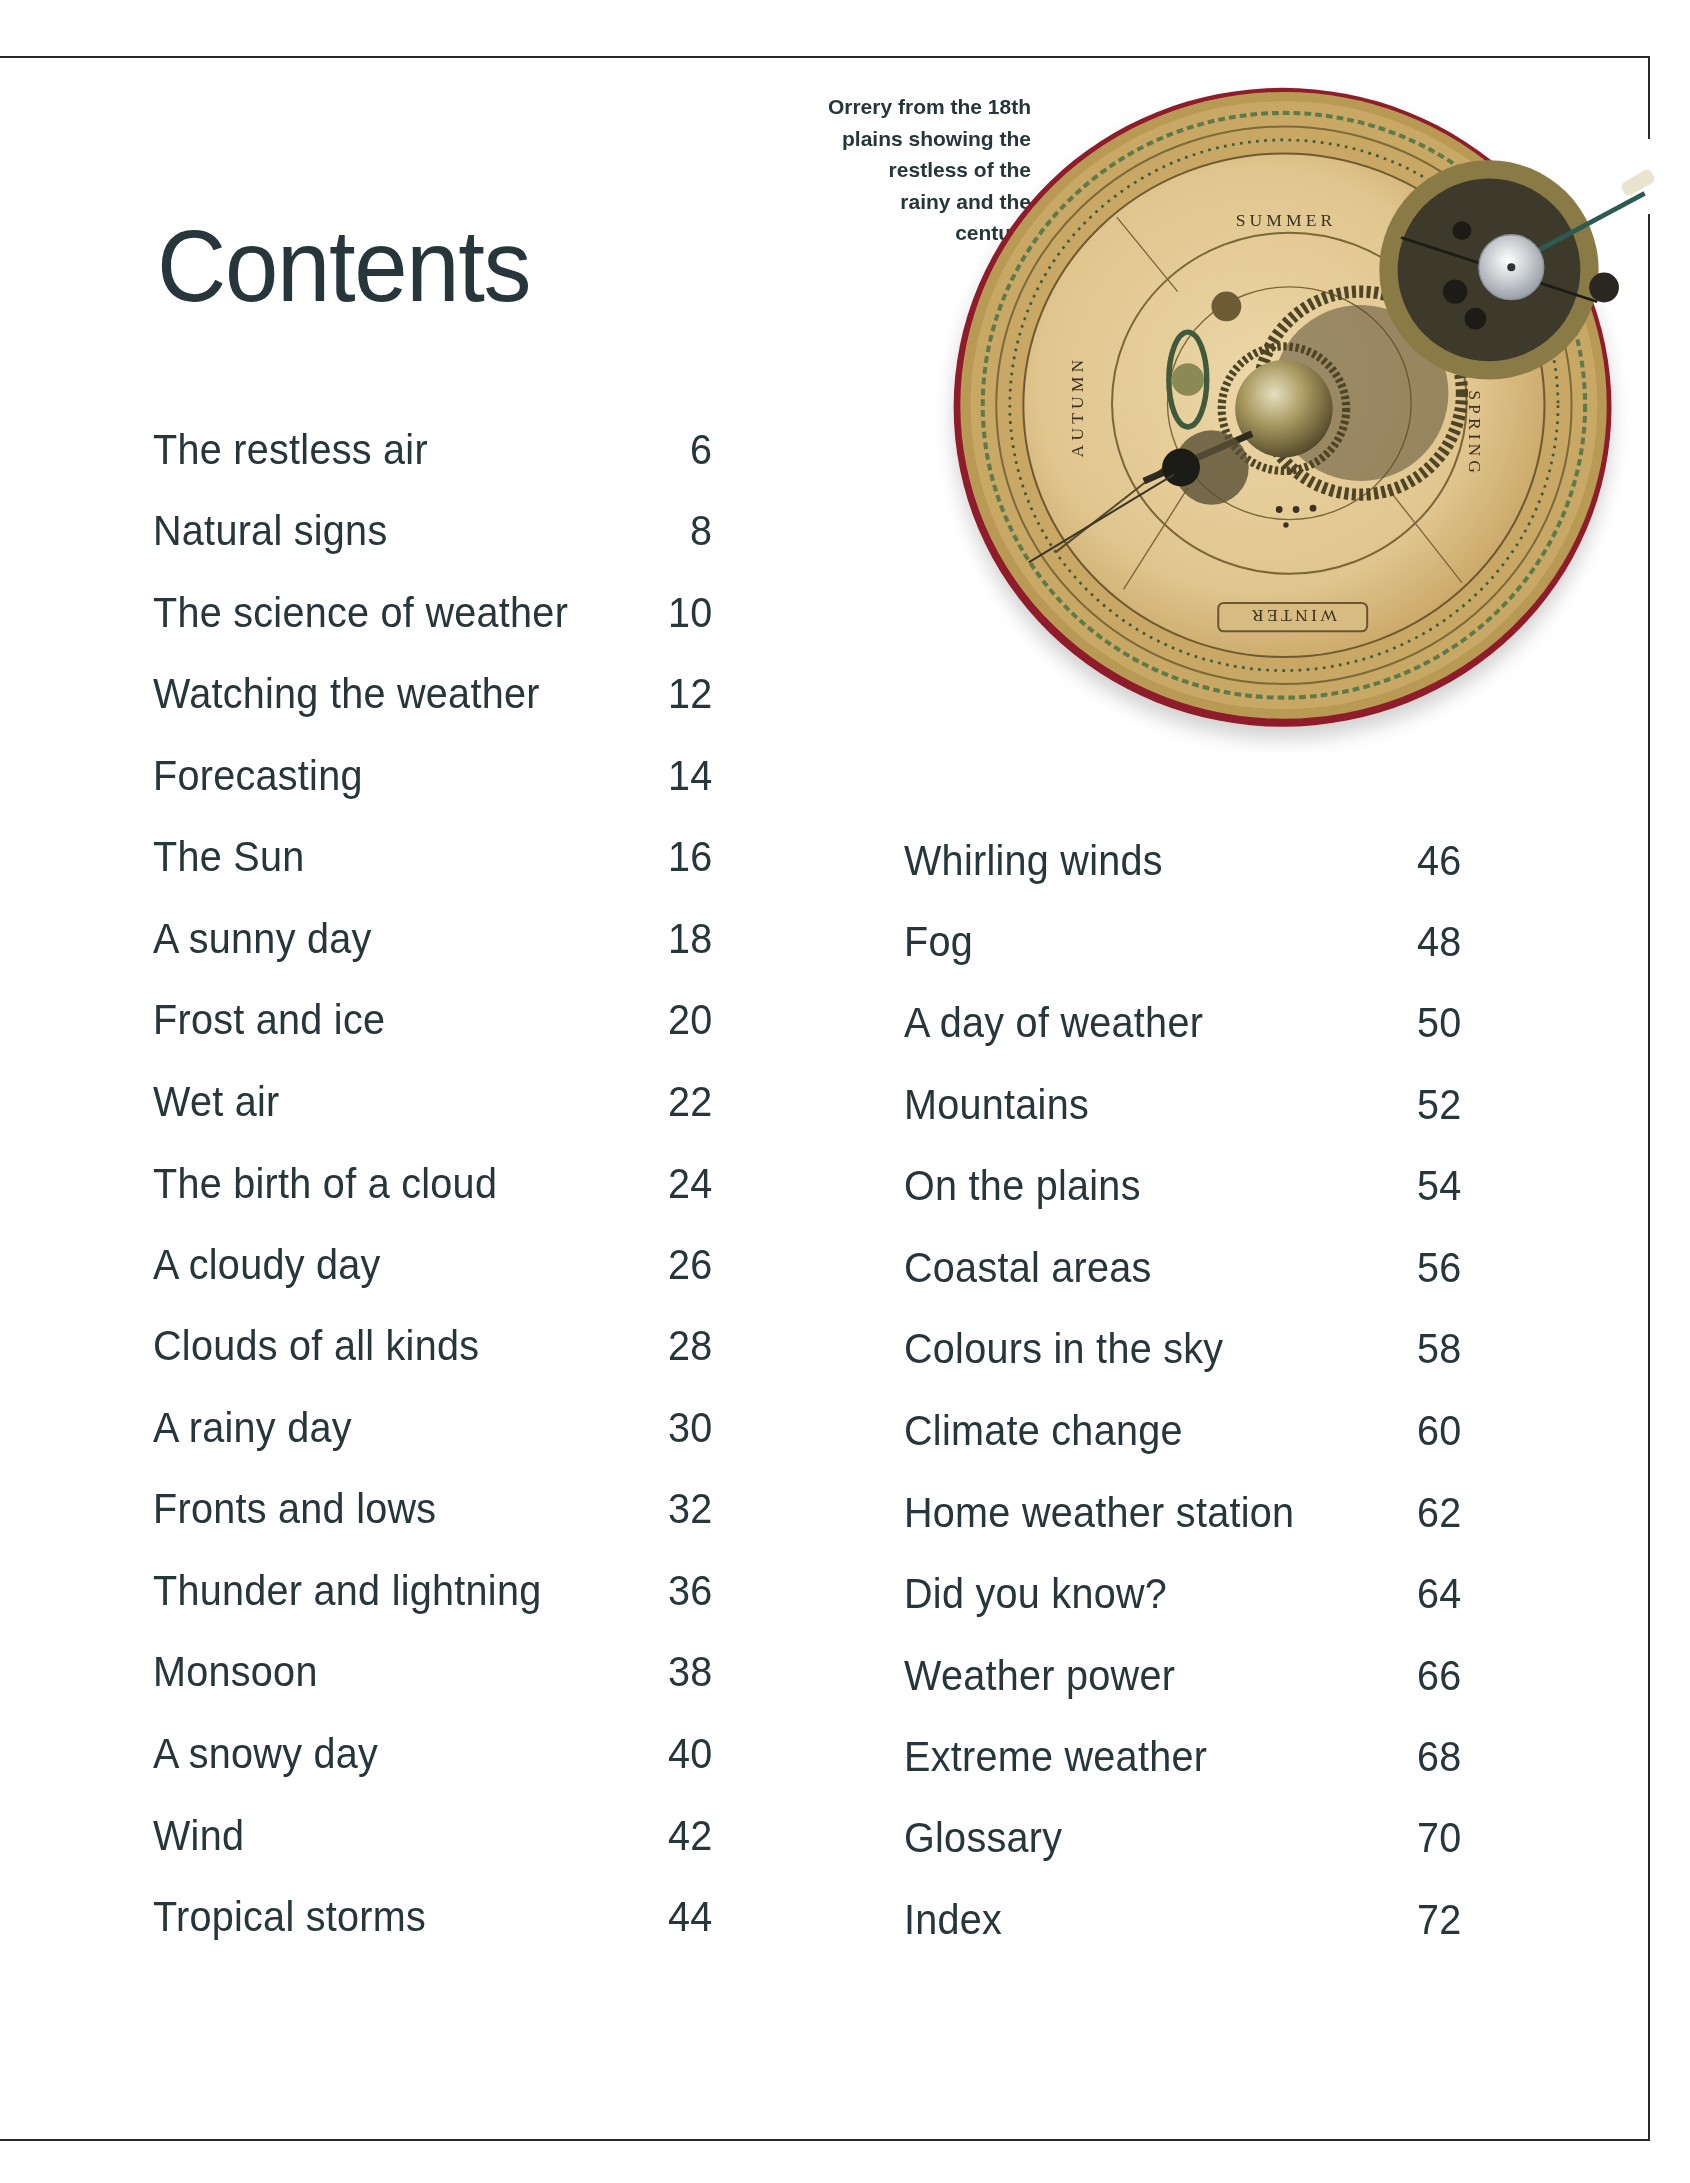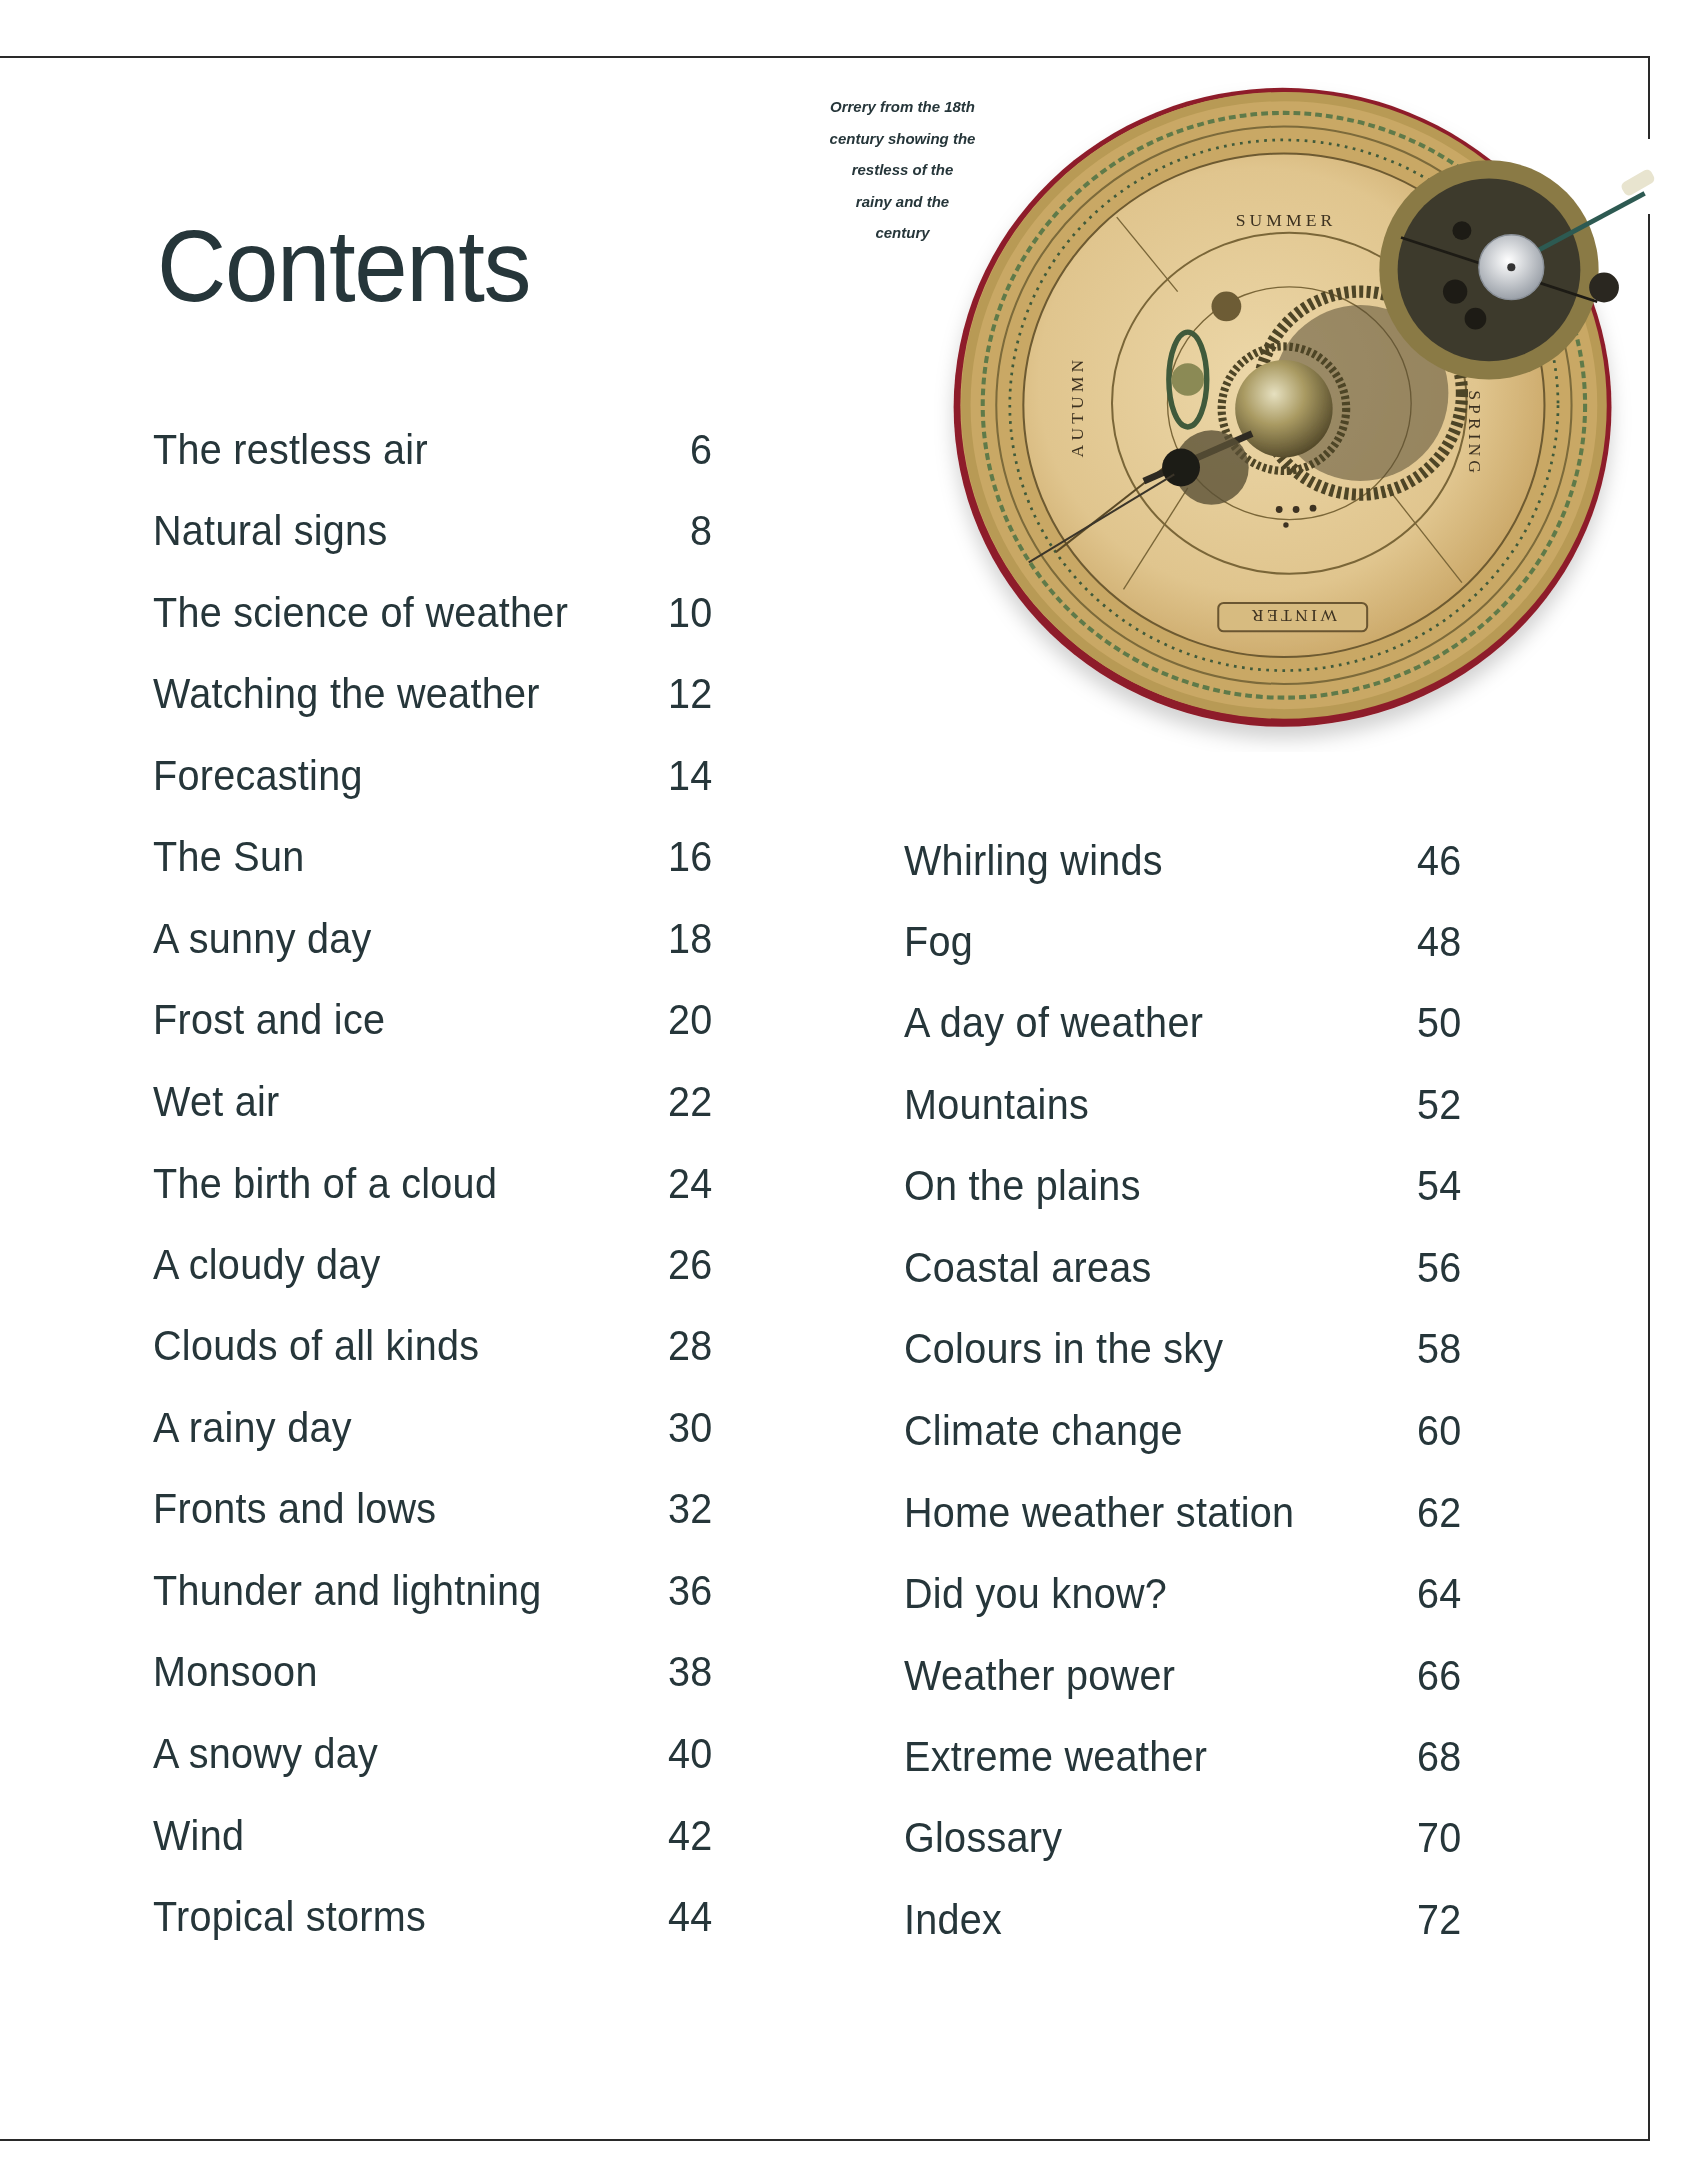--- a/index.html
+++ b/index.html
@@ -6,22 +6,22 @@
   body { width: 1690px; height: 2183px; position: relative; overflow: hidden;
          font-family: "Liberation Sans", "DejaVu Sans", sans-serif; color: #26363a; }
   .rule-top { position: absolute; left: 0; top: 56px; width: 1650px; height: 2px; background: #2a2a2a; }
   .rule-bottom { position: absolute; left: 0; top: 2139px; width: 1650px; height: 2px; background: #2a2a2a; }
   .rule-right-a { position: absolute; left: 1648px; top: 56px; width: 2px; height: 83px; background: #2a2a2a; }
   .rule-right-b { position: absolute; left: 1648px; top: 214px; width: 2px; height: 1927px; background: #2a2a2a; }
 
   .title { position: absolute; left: 157px; top: 215px; font-size: 102px; line-height: 1;
            font-weight: normal; color: #26363a; letter-spacing: -1.4px; margin: 0; transform: scaleX(0.94); transform-origin: left top; }
 
-  .caption { position: absolute; left: 774px; top: 91px; width: 257px; text-align: center;
-             font-size: 15px; line-height: 31.5px; color: #26363a; font-weight: bold; font-style: italic; }
+  .caption { position: absolute; left: 774px; top: 91px; width: 257px; text-align: right;
+             font-size: 21px; line-height: 31.5px; color: #26363a; font-weight: bold; }
   .caption span { display: block; }
 
   .toc-col { position: absolute; margin: 0; padding: 0; list-style: none; }
   .toc-left { left: 153px; top: 0; width: 567px; }
   .toc-right { left: 904px; top: 0; width: 565px; }
   .toc-row { position: absolute; left: 0; right: 8px; height: 54px; display: flex; justify-content: space-between;
              align-items: baseline; font-size: 43px; line-height: 54px; color: #26363a; letter-spacing: 0.3px; }
   .toc-row .label { white-space: nowrap; transform: scaleX(0.92); transform-origin: left center; display: inline-block; }
   .toc-row .page { white-space: nowrap; text-align: right; transform: scaleX(0.92); transform-origin: right center; display: inline-block; }
 
@@ -32,21 +32,21 @@
 
 <div class="rule-top"></div>
 <div class="rule-right-a"></div>
 <div class="rule-right-b"></div>
 <div class="rule-bottom"></div>
 
 <h1 class="title">Contents</h1>
 
 <div class="caption">
   <span>Orrery from the 18th</span>
-  <span>century showing the</span>
+  <span>plains showing the</span>
   <span>restless of the</span>
   <span>rainy and the</span>
   <span>century</span>
 </div>
 
 <svg class="orrery" viewBox="1380 100 1117 1010" xmlns="http://www.w3.org/2000/svg">
   <defs>
     <radialGradient id="faceGrad" cx="0.45" cy="0.45" r="0.6">
       <stop offset="0" stop-color="#ecd7a8"></stop>
       <stop offset="0.7" stop-color="#e0c58e"></stop>

